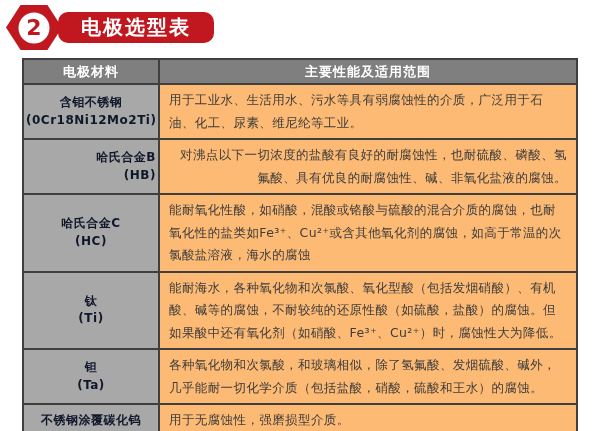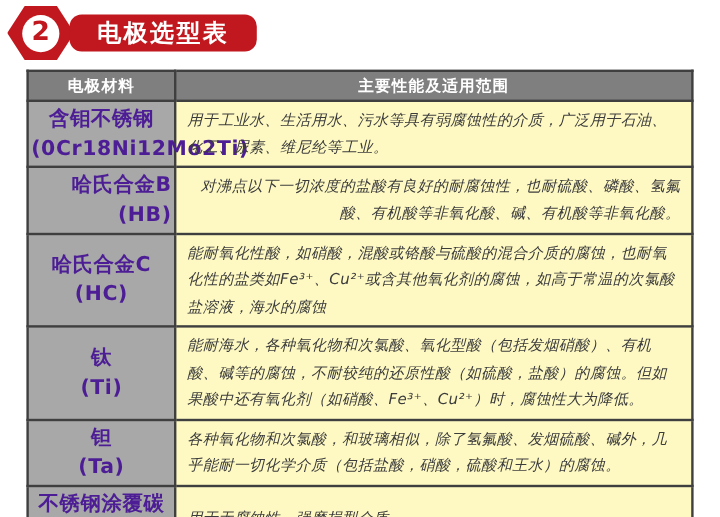--- a/index.html
+++ b/index.html
@@ -40,30 +40,30 @@
   .spec-table{
     position:absolute;left:22px;top:58px;width:556px;
     border-collapse:collapse;table-layout:fixed;
   }
   .spec-table th,.spec-table td{border:2px solid var(--border);}
   .spec-table th{
     background:var(--header-bg);color:#fff;
     font-size:13px;font-weight:bold;height:25px;
     letter-spacing:1px;
   }
-  th.mat-col{width:123px;}
+  th.mat-col{width:136px;}
   td.mat{
-    background:var(--material-bg);color:#4c1d95;font-weight:bold;
-    font-size:17px;text-align:center;vertical-align:middle;
+    background:var(--material-bg);color:#0f172a;font-weight:bold;
+    font-size:12px;text-align:center;vertical-align:middle;
     padding:2px;line-height:1.45;letter-spacing:0.5px;
   }
   td.desc{
-    background:#fef9c3;color:var(--desc-text);
+    background:#fdba74;color:var(--desc-text);
     font-size:12.5px;line-height:1.8;letter-spacing:0.4px;
-    padding:4px 9px;vertical-align:middle;text-align:left;font-style:italic;
+    padding:4px 9px;vertical-align:middle;text-align:left;
   }
   tr.r0 td{height:48px;}
   tr.r1 td{height:52px;text-align:right;}
   tr.r2 td{height:62px;margin-top:27px;}
   tr.r3 td{height:76px;}
   tr.r4 td{height:50px;}
   tr.r5 td{height:25px;}
 </style>
 </head>
 <body>
@@ -94,21 +94,21 @@
           <div>含钼不锈钢</div>
           <div>(0Cr18Ni12Mo2Ti)</div>
         </td>
         <td class="desc">用于工业水、生活用水、污水等具有弱腐蚀性的介质，广泛用于石油、化工、尿素、维尼纶等工业。</td>
       </tr>
       <tr class="r1">
         <td class="mat">
           <div>哈氏合金B</div>
           <div>(HB)</div>
         </td>
-        <td class="desc">对沸点以下一切浓度的盐酸有良好的耐腐蚀性，也耐硫酸、磷酸、氢氟酸、有机酸等非氧化酸、碱、有机酸等非氧化酸。</td>
+        <td class="desc">对沸点以下一切浓度的盐酸有良好的耐腐蚀性，也耐硫酸、磷酸、氢氟酸、具有优良的耐腐蚀性、碱、非氧化盐液的腐蚀。</td>
       </tr>
       <tr class="r2">
         <td class="mat">
           <div>哈氏合金C</div>
           <div>(HC)</div>
         </td>
         <td class="desc">能耐氧化性酸，如硝酸，混酸或铬酸与硫酸的混合介质的腐蚀，也耐氧化性的盐类如Fe³⁺、Cu²⁺或含其他氧化剂的腐蚀，如高于常温的次氯酸盐溶液，海水的腐蚀</td>
       </tr>
       <tr class="r3">
         <td class="mat">

